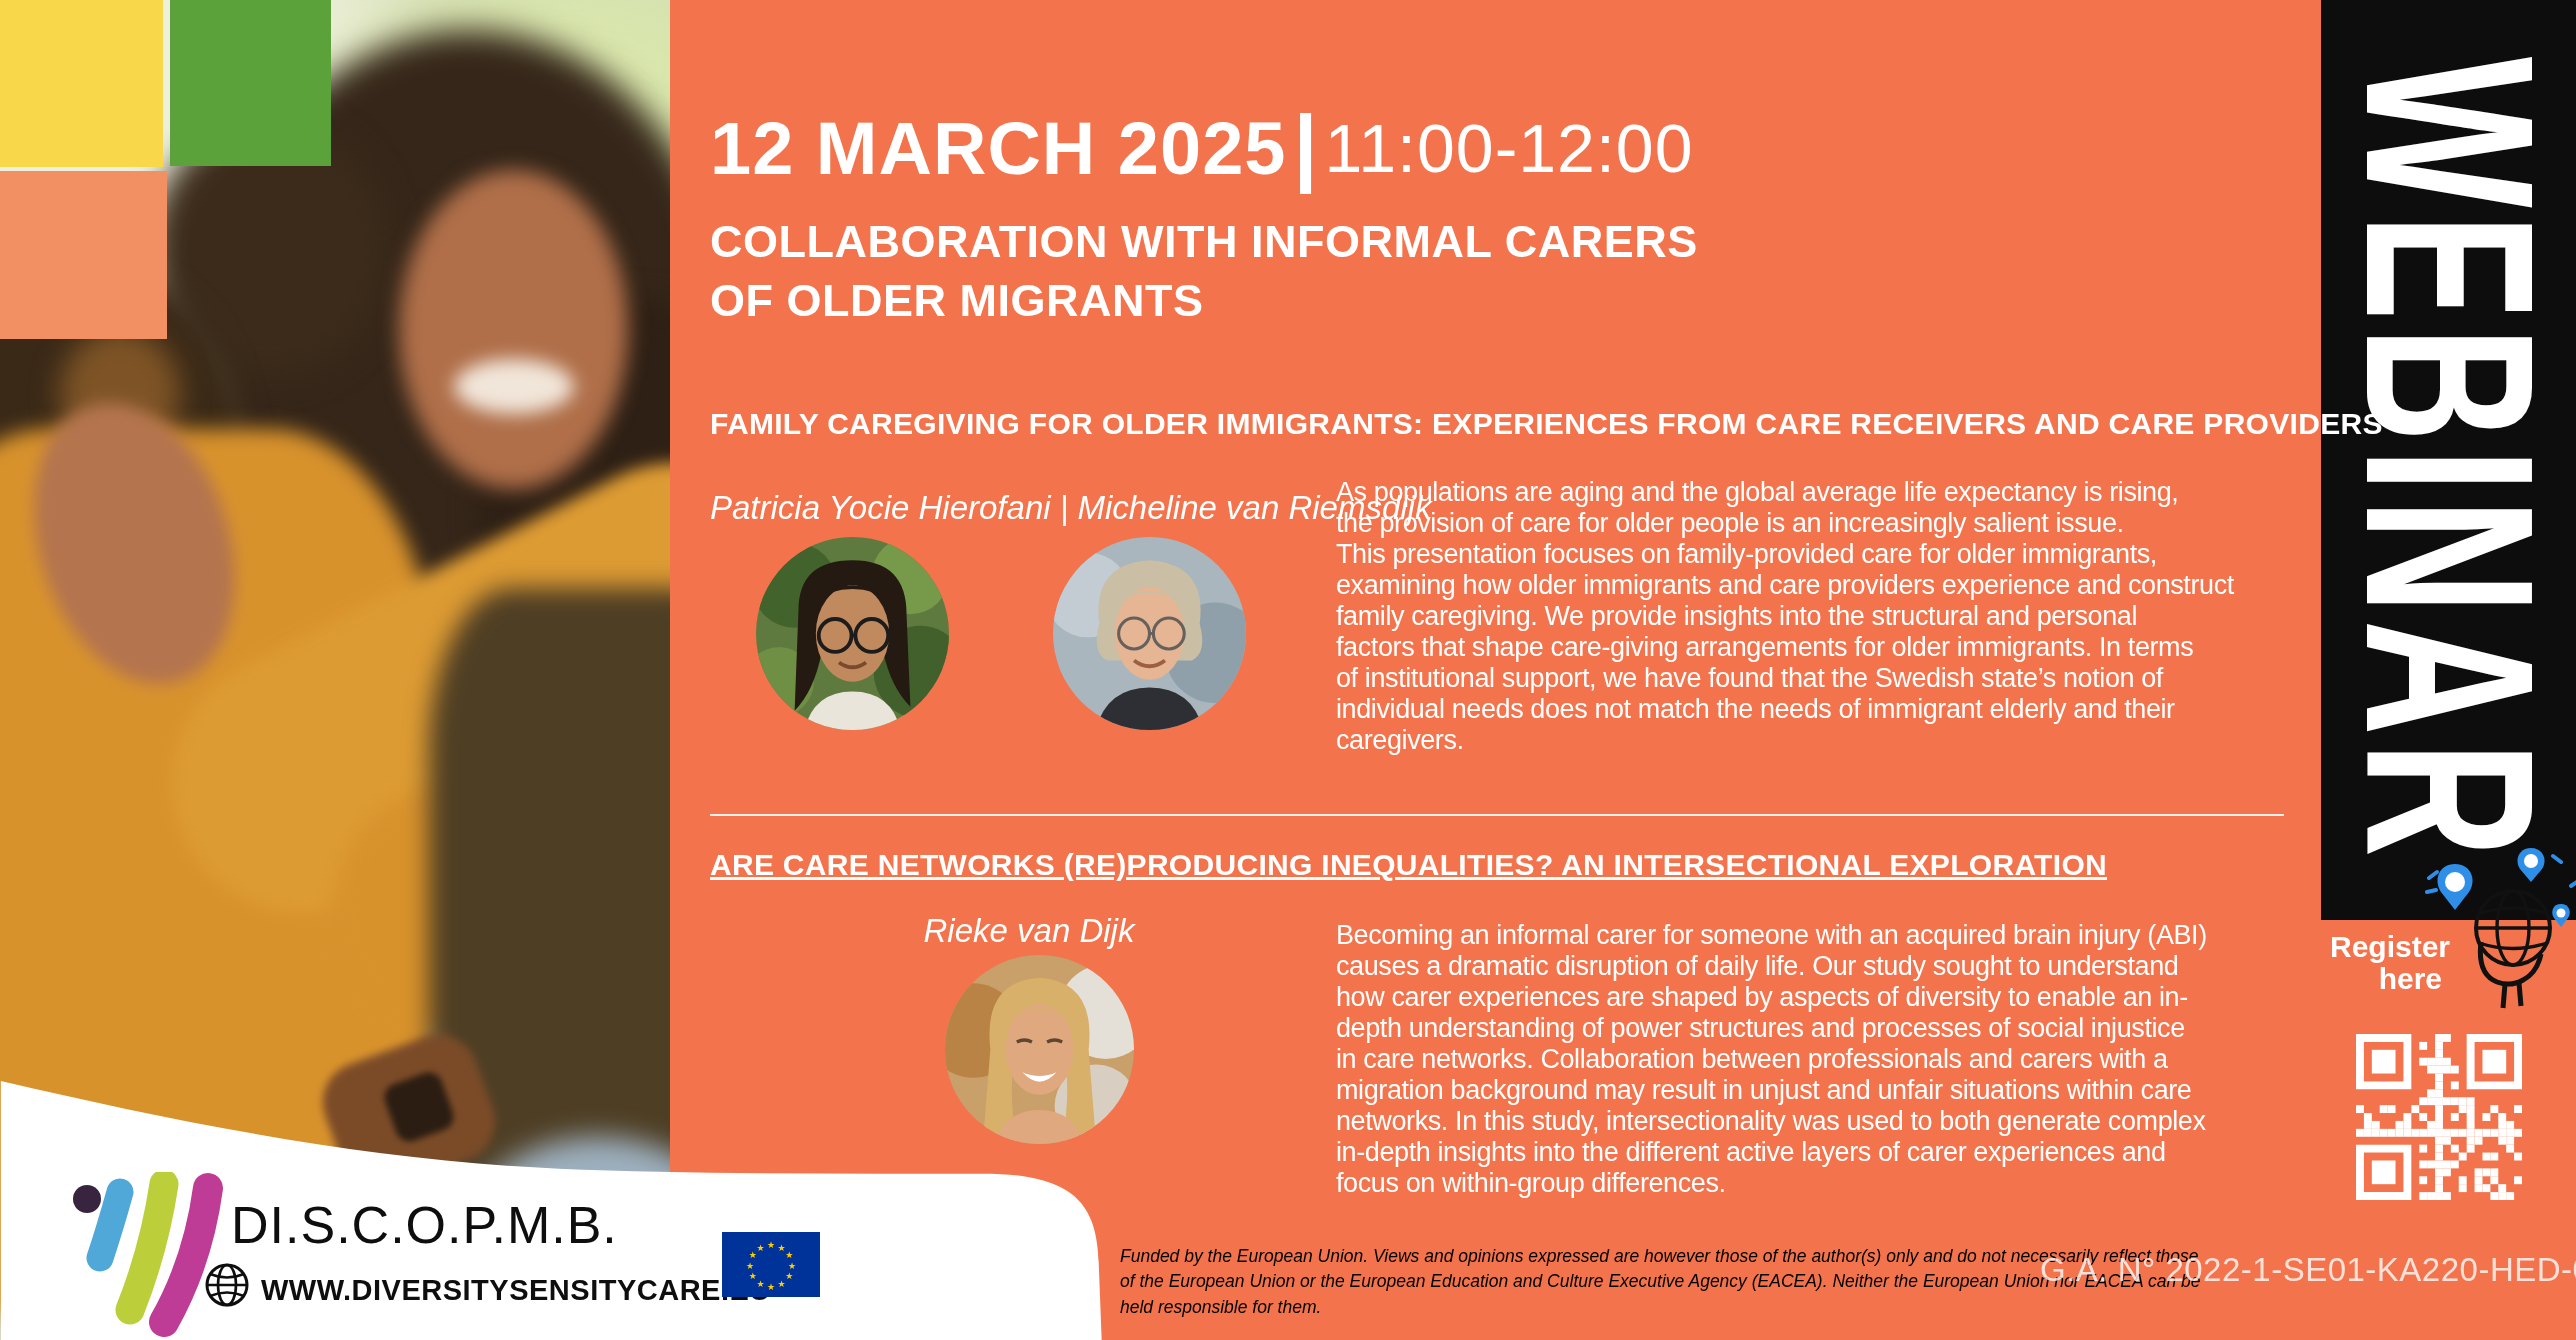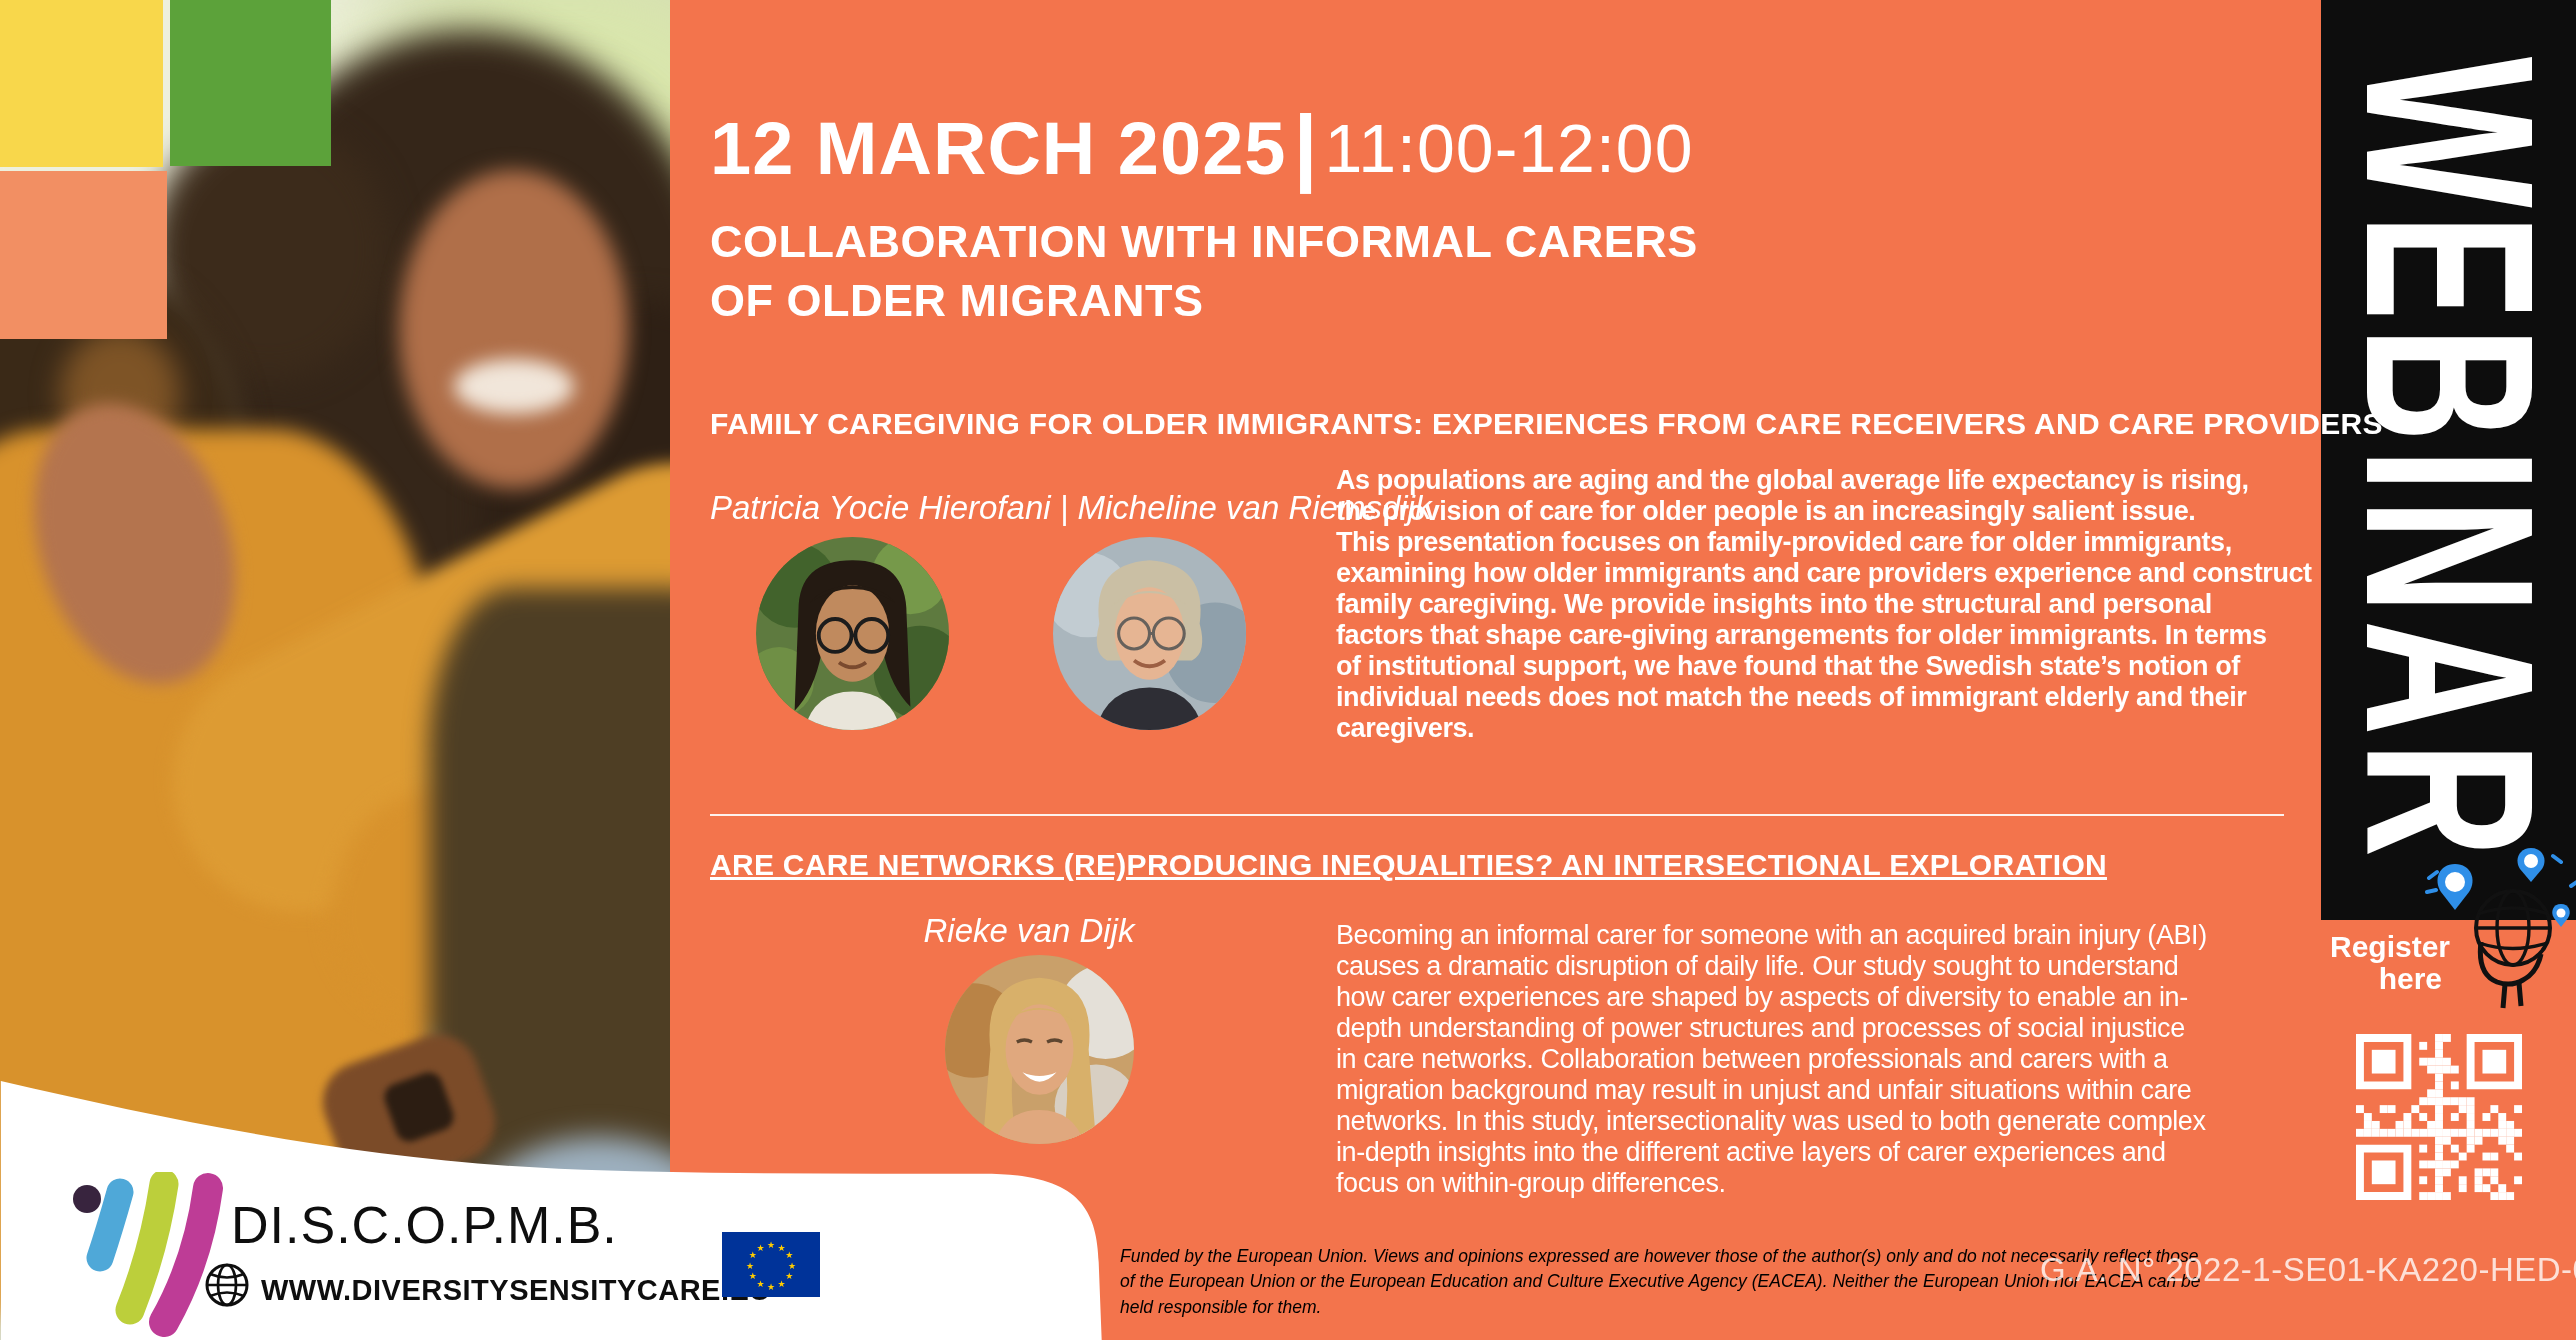--- a/index.html
+++ b/index.html
@@ -140,21 +140,21 @@
       <ellipse cx="50" cy="50" rx="18" ry="24" fill="#e6b593"></ellipse>
       <path d="M30,36 Q50,22 70,36 Q62,28 50,28 Q38,28 30,36" fill="#cabfa4"></path>
       <circle cx="42" cy="50" r="8" fill="none" stroke="#66615c" stroke-width="1.6"></circle>
       <circle cx="60" cy="50" r="8" fill="none" stroke="#66615c" stroke-width="1.6"></circle>
       <line x1="50" y1="50" x2="52" y2="50" stroke="#66615c" stroke-width="1.6"></line>
       <path d="M42,64 Q50,70 58,64" stroke="#9c5f43" stroke-width="2" fill="none"></path>
       <path d="M22,100 Q28,78 50,78 Q72,78 78,100 Z" fill="#2e2e35"></path>
     </svg>
   </div>
 
-  <div class="abs desc" style="top:465px;font-weight:bold;">As populations are aging and the global average life expectancy is rising,
+  <div class="abs desc" style="top:477px;">As populations are aging and the global average life expectancy is rising,
 the provision of care for older people is an increasingly salient issue.
 This presentation focuses on family-provided care for older immigrants,
 examining how older immigrants and care providers experience and construct
 family caregiving. We provide insights into the structural and personal
 factors that shape care-giving arrangements for older immigrants. In terms
 of institutional support, we have found that the Swedish state’s notion of
 individual needs does not match the needs of immigrant elderly and their
 caregivers.</div>
 
   <div class="abs divider"></div>

